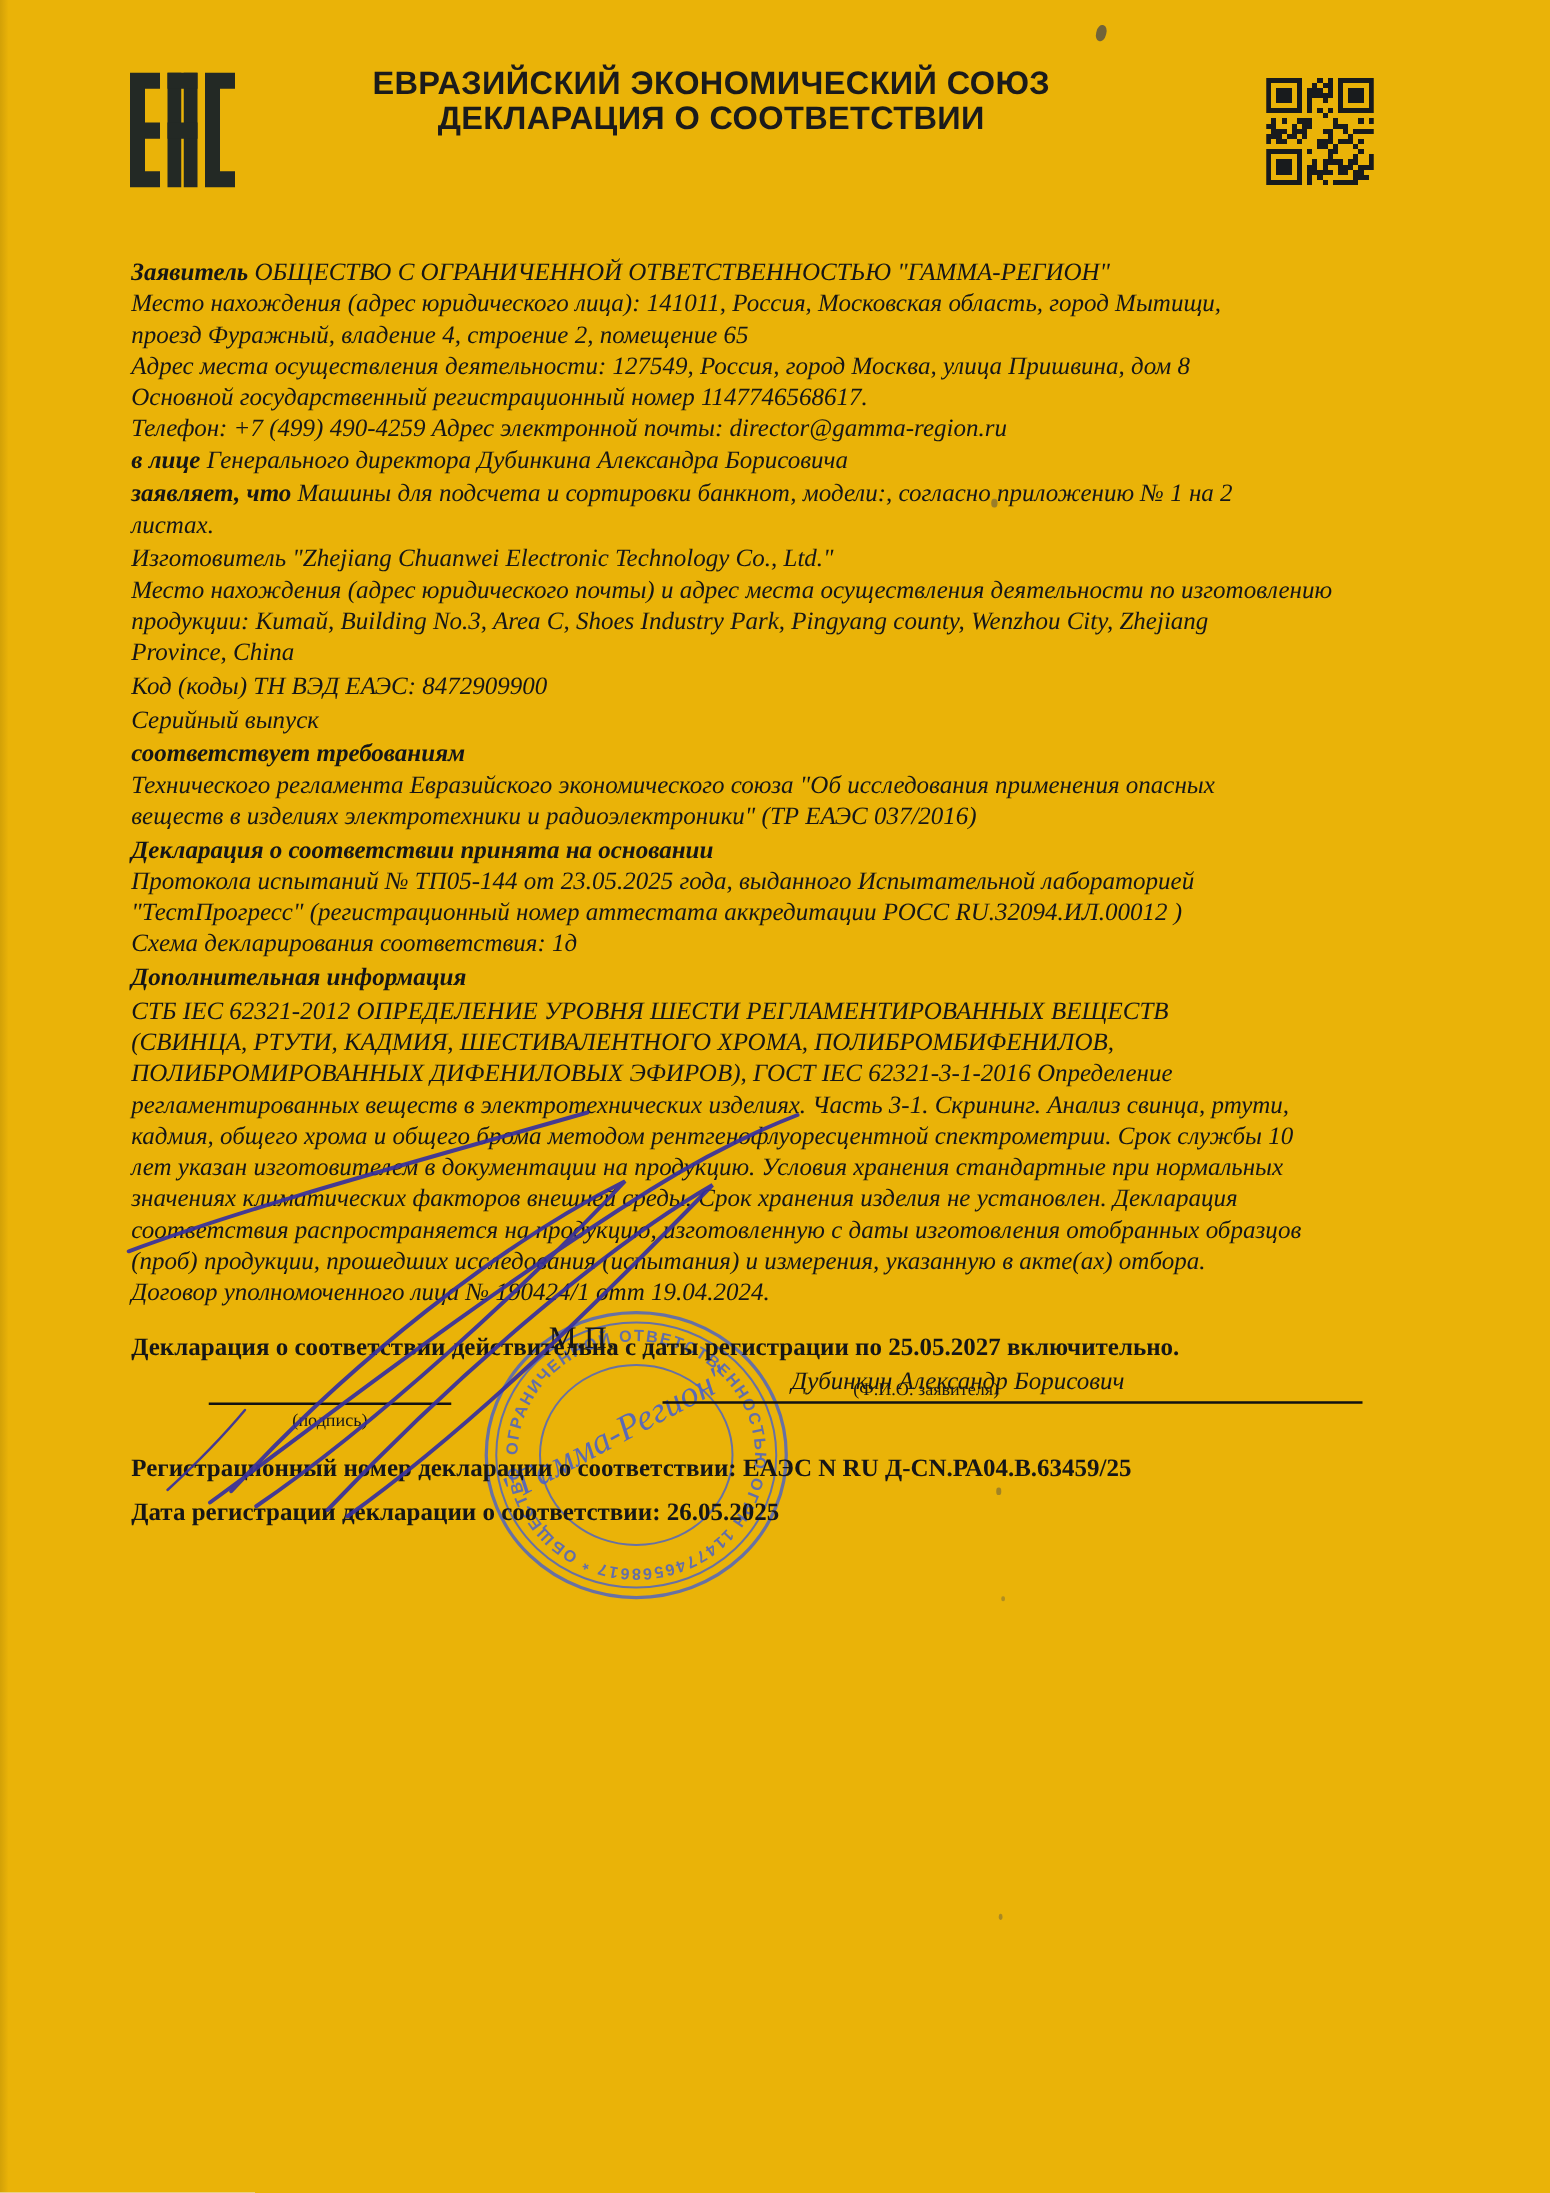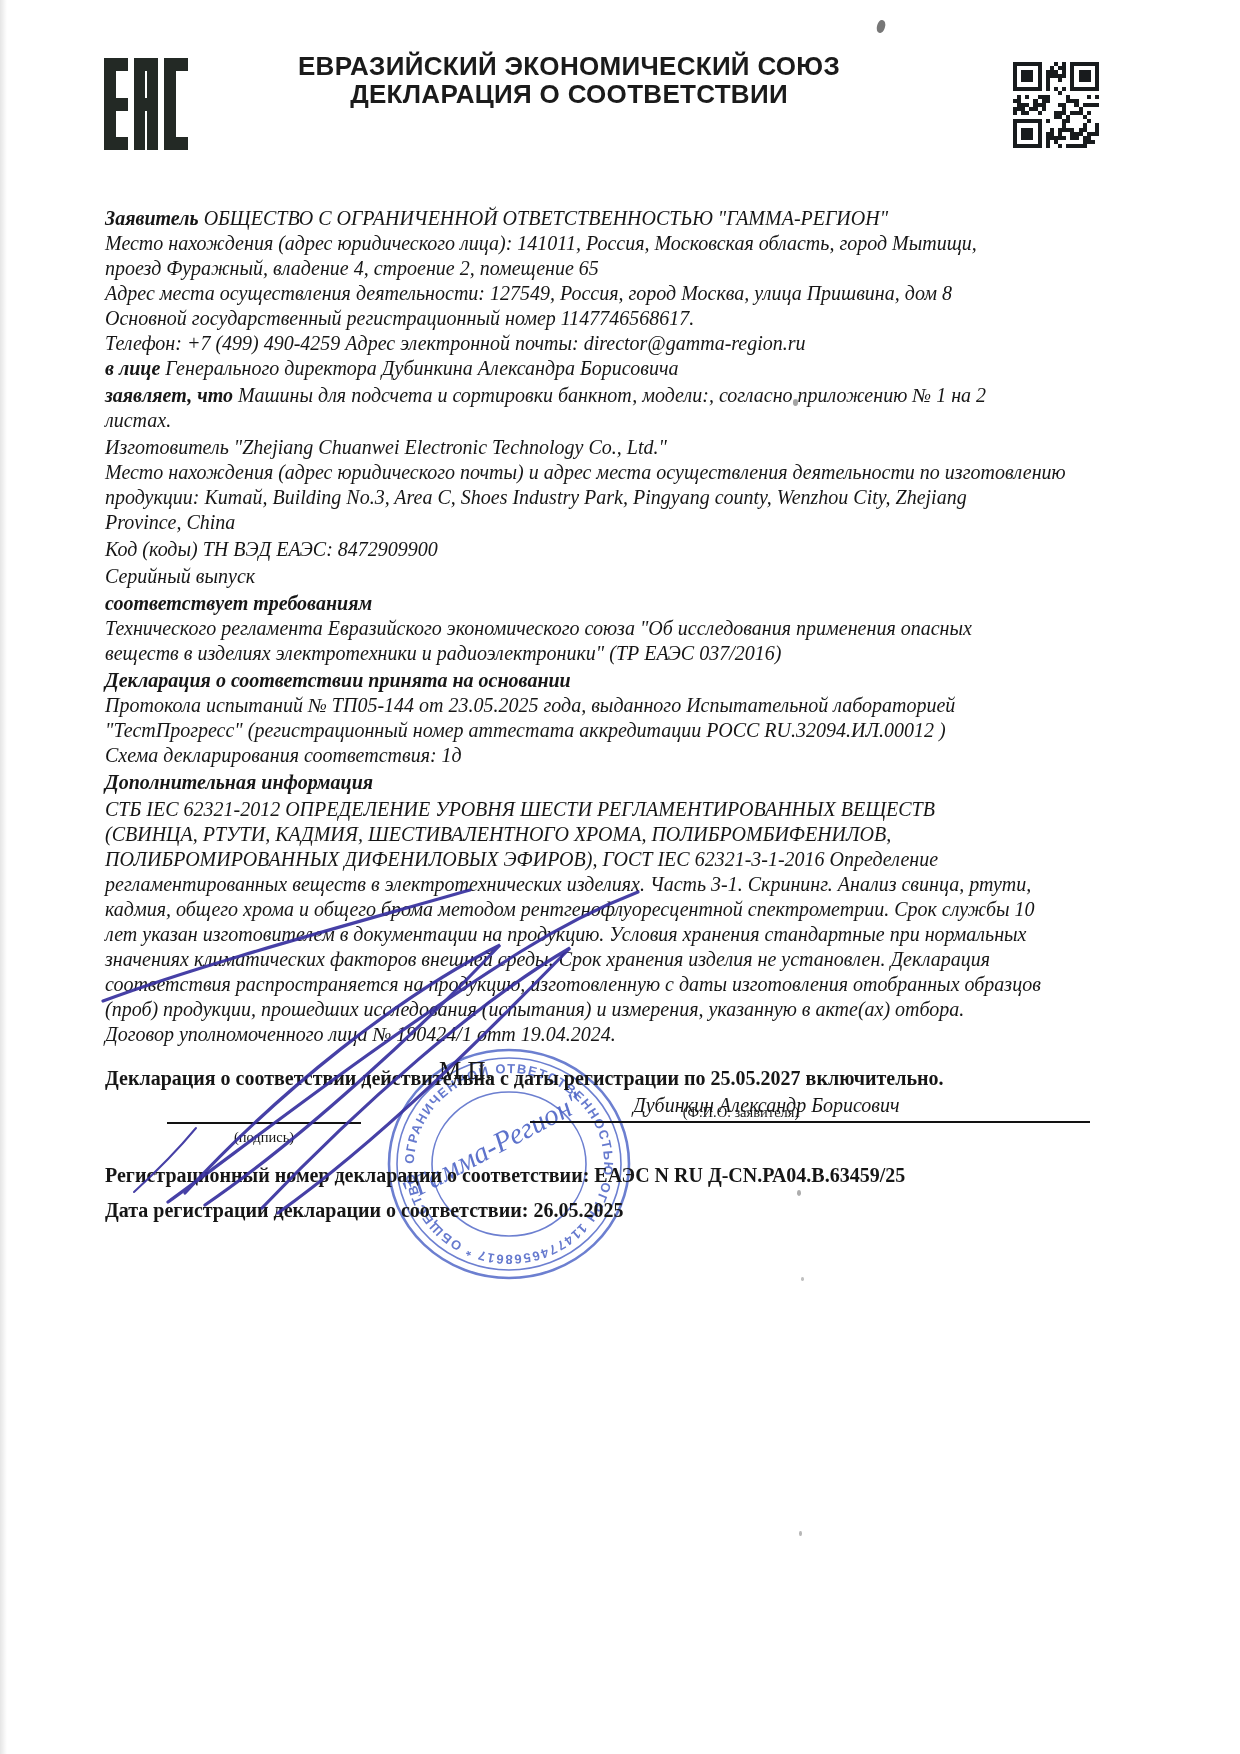--- a/index.html
+++ b/index.html
@@ -1,16 +1,16 @@
 <!DOCTYPE html>
 <html><head>
 <meta charset="utf-8">
 <style>
   html,body{margin:0;padding:0;background:#e8e8e8;}
-  .page{position:relative;width:1240px;height:1754px;margin:0 auto;background:#ffffff;
+  .page{position:relative;width:1240px;height:1754px;margin:0 auto;background:#eab308;
         font-family:"Liberation Serif",serif;color:#161616;overflow:hidden;}
   .page::before{content:"";position:absolute;left:0;top:0;width:7px;height:100%;
         background:linear-gradient(to right,rgba(0,0,0,.10),rgba(0,0,0,0));pointer-events:none;}
   
   .eac-logo{position:absolute;left:104px;top:58px;}
   .sr{position:absolute;width:1px;height:1px;overflow:hidden;clip:rect(0 0 0 0);white-space:nowrap;}
   .title{position:absolute;left:269px;top:52px;width:600px;text-align:center;
          font-family:"Liberation Sans",sans-serif;font-weight:bold;font-size:26px;
          line-height:28px;color:#1b1b1b;letter-spacing:.3px;}
   .qr{position:absolute;left:1013px;top:62px;width:86px;height:86px;}

